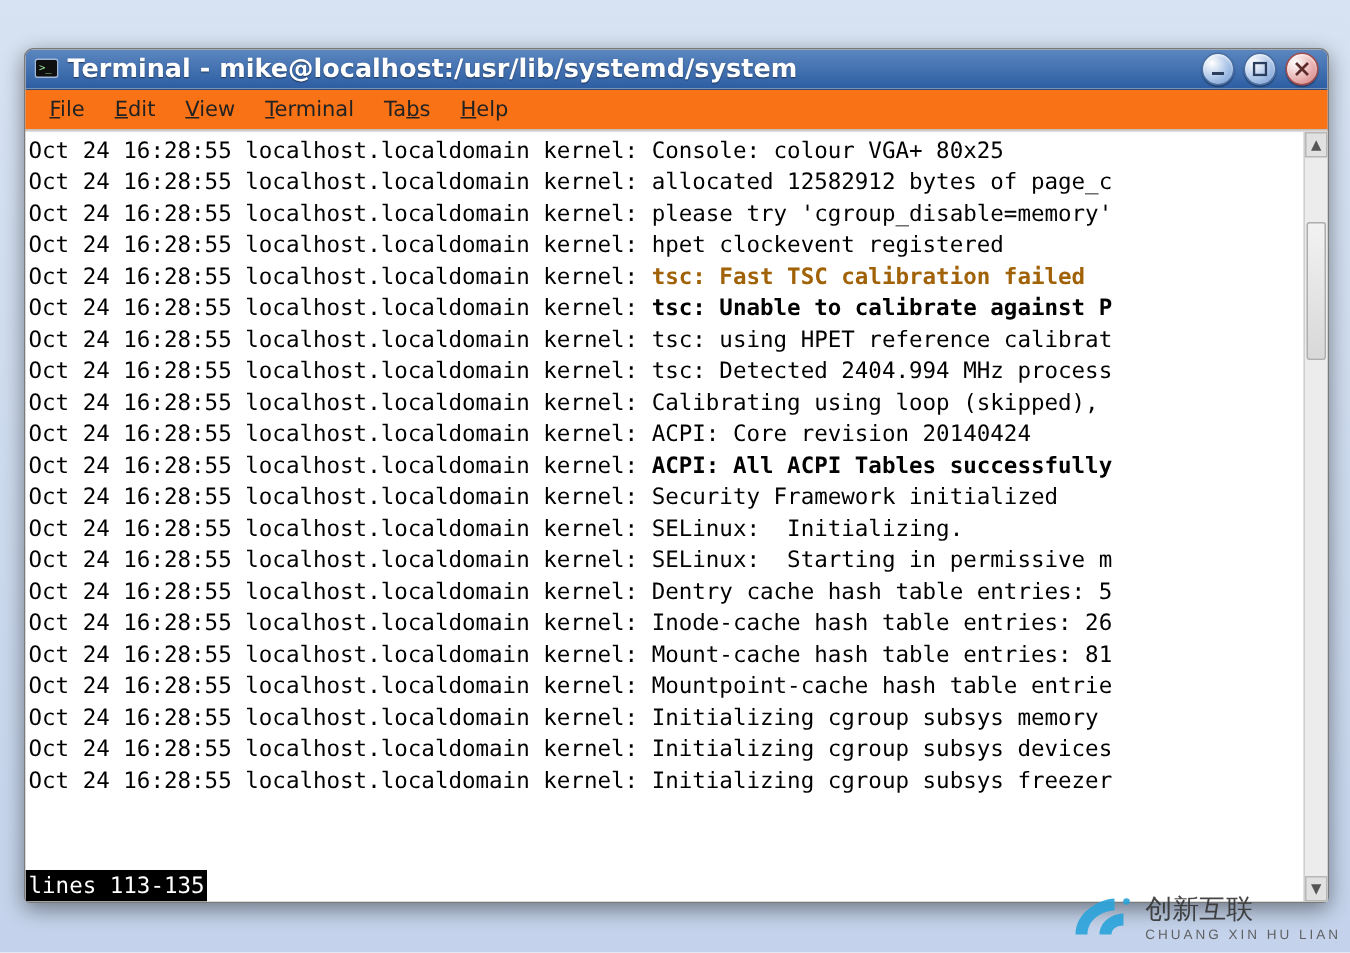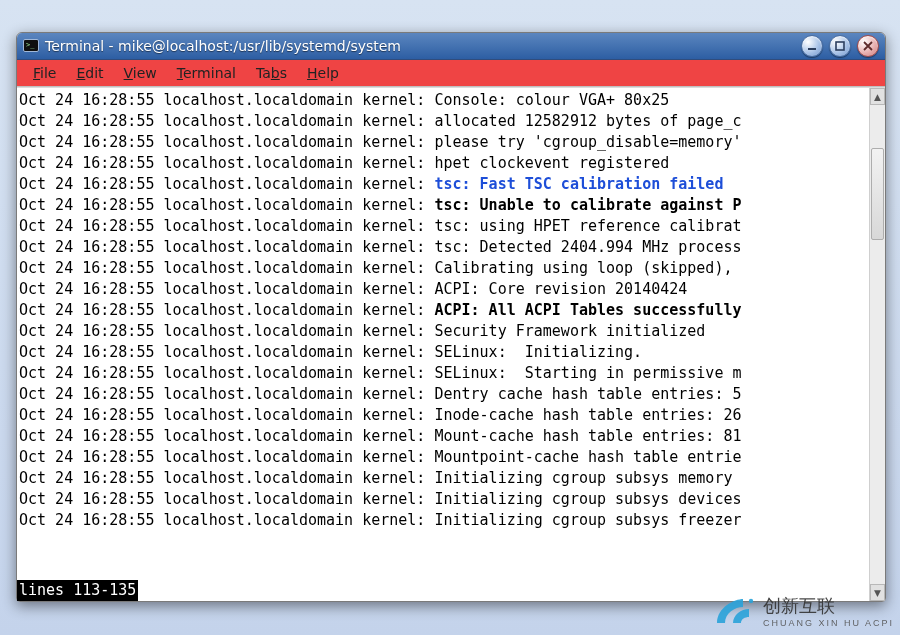--- a/index.html
+++ b/index.html
@@ -44,43 +44,43 @@
     gap: 6px;
     border-bottom: 1px solid #304c7d;
     flex: 0 0 auto;
   }
   .title-ico {
     width: 16px; height: 16px;
     display: inline-flex; align-items: center; justify-content: center;
   }
   .title-text {
     color: #fff;
-    font-size: 14px;
-    font-weight: normal;
+    font-size: 17px;
+    font-weight: bold;
     text-shadow: 0 1px 1px rgba(0,0,0,0.5);
     white-space: nowrap;
   }
   .title-spacer { flex: 1 1 auto; }
   .wbtn {
     width: 20px; height: 20px;
     border-radius: 50%;
     background: radial-gradient(circle at 30% 30%, #fff, #a9c3e7 55%, #6d93cc);
     border: 1px solid #4b6ea0;
     box-shadow: inset 0 1px 2px rgba(255,255,255,0.8), 0 1px 1px rgba(0,0,0,0.4);
     display: inline-flex; align-items: center; justify-content: center;
     font-size: 11px;
     color: #2b3e5e;
     cursor: default;
   }
   .wbtn.close { background: radial-gradient(circle at 30% 30%, #fff, #e9b1b1 55%, #cc7777); border-color:#a04b4b; color:#5e2b2b; }
 
   
   .menubar {
     height: 26px;
-    background: #ef4444;
+    background: #f97316;
     border-bottom: 1px solid #c0c0c0;
     display: flex;
     align-items: stretch;
     padding: 0 6px;
     flex: 0 0 auto;
   }
   .mi {
     padding: 0 10px;
     line-height: 26px;
     font-size: 14px;
@@ -121,21 +121,21 @@
   .sb-arrow.up { top: 0; }
   .sb-arrow.down { bottom: 0; }
   .sb-thumb {
     position: absolute; left: 1px; right: 1px;
     top: 60px; height: 90px;
     background: linear-gradient(#f2f2f2,#d8d8d8);
     border: 1px solid #adadad; border-radius: 2px;
   }
 
   .log-line { white-space: pre; }
-  .log-line .msg.red  { color: #1d4ed8; font-weight: bold; }
+  .log-line .msg.red  { color: #a16207; font-weight: bold; }
   .log-line .msg.bold { font-weight: bold; }
 
   .pager {
     position: absolute;
     left: 0; bottom: 0;
     background: #000;
     color: #fff;
     padding: 0 2px;
     font-family: inherit;
   }
@@ -235,17 +235,17 @@
   </div>
 
   <div class="wm">
     <svg width="46" height="36" viewBox="0 0 46 36">
       <path d="M4 30 C4 14 22 6 30 6 L30 14 C22 14 12 20 12 30 Z" fill="#2aa3da"></path>
       <path d="M20 30 C20 22 28 16 36 16 L36 24 C32 24 28 26 28 30 Z" fill="#2aa3da"></path>
       <circle cx="38" cy="8" r="2.2" fill="#2aa3da"></circle>
     </svg>
     <div>
       <div style="font-size:18px; font-weight:300;">创新互联</div>
-      <div class="z">CHUANG XIN HU ACPI</div>
+      <div class="z">CHUANG XIN HU LIAN</div>
     </div>
   </div>
 
 </div>
 
 </body></html>

